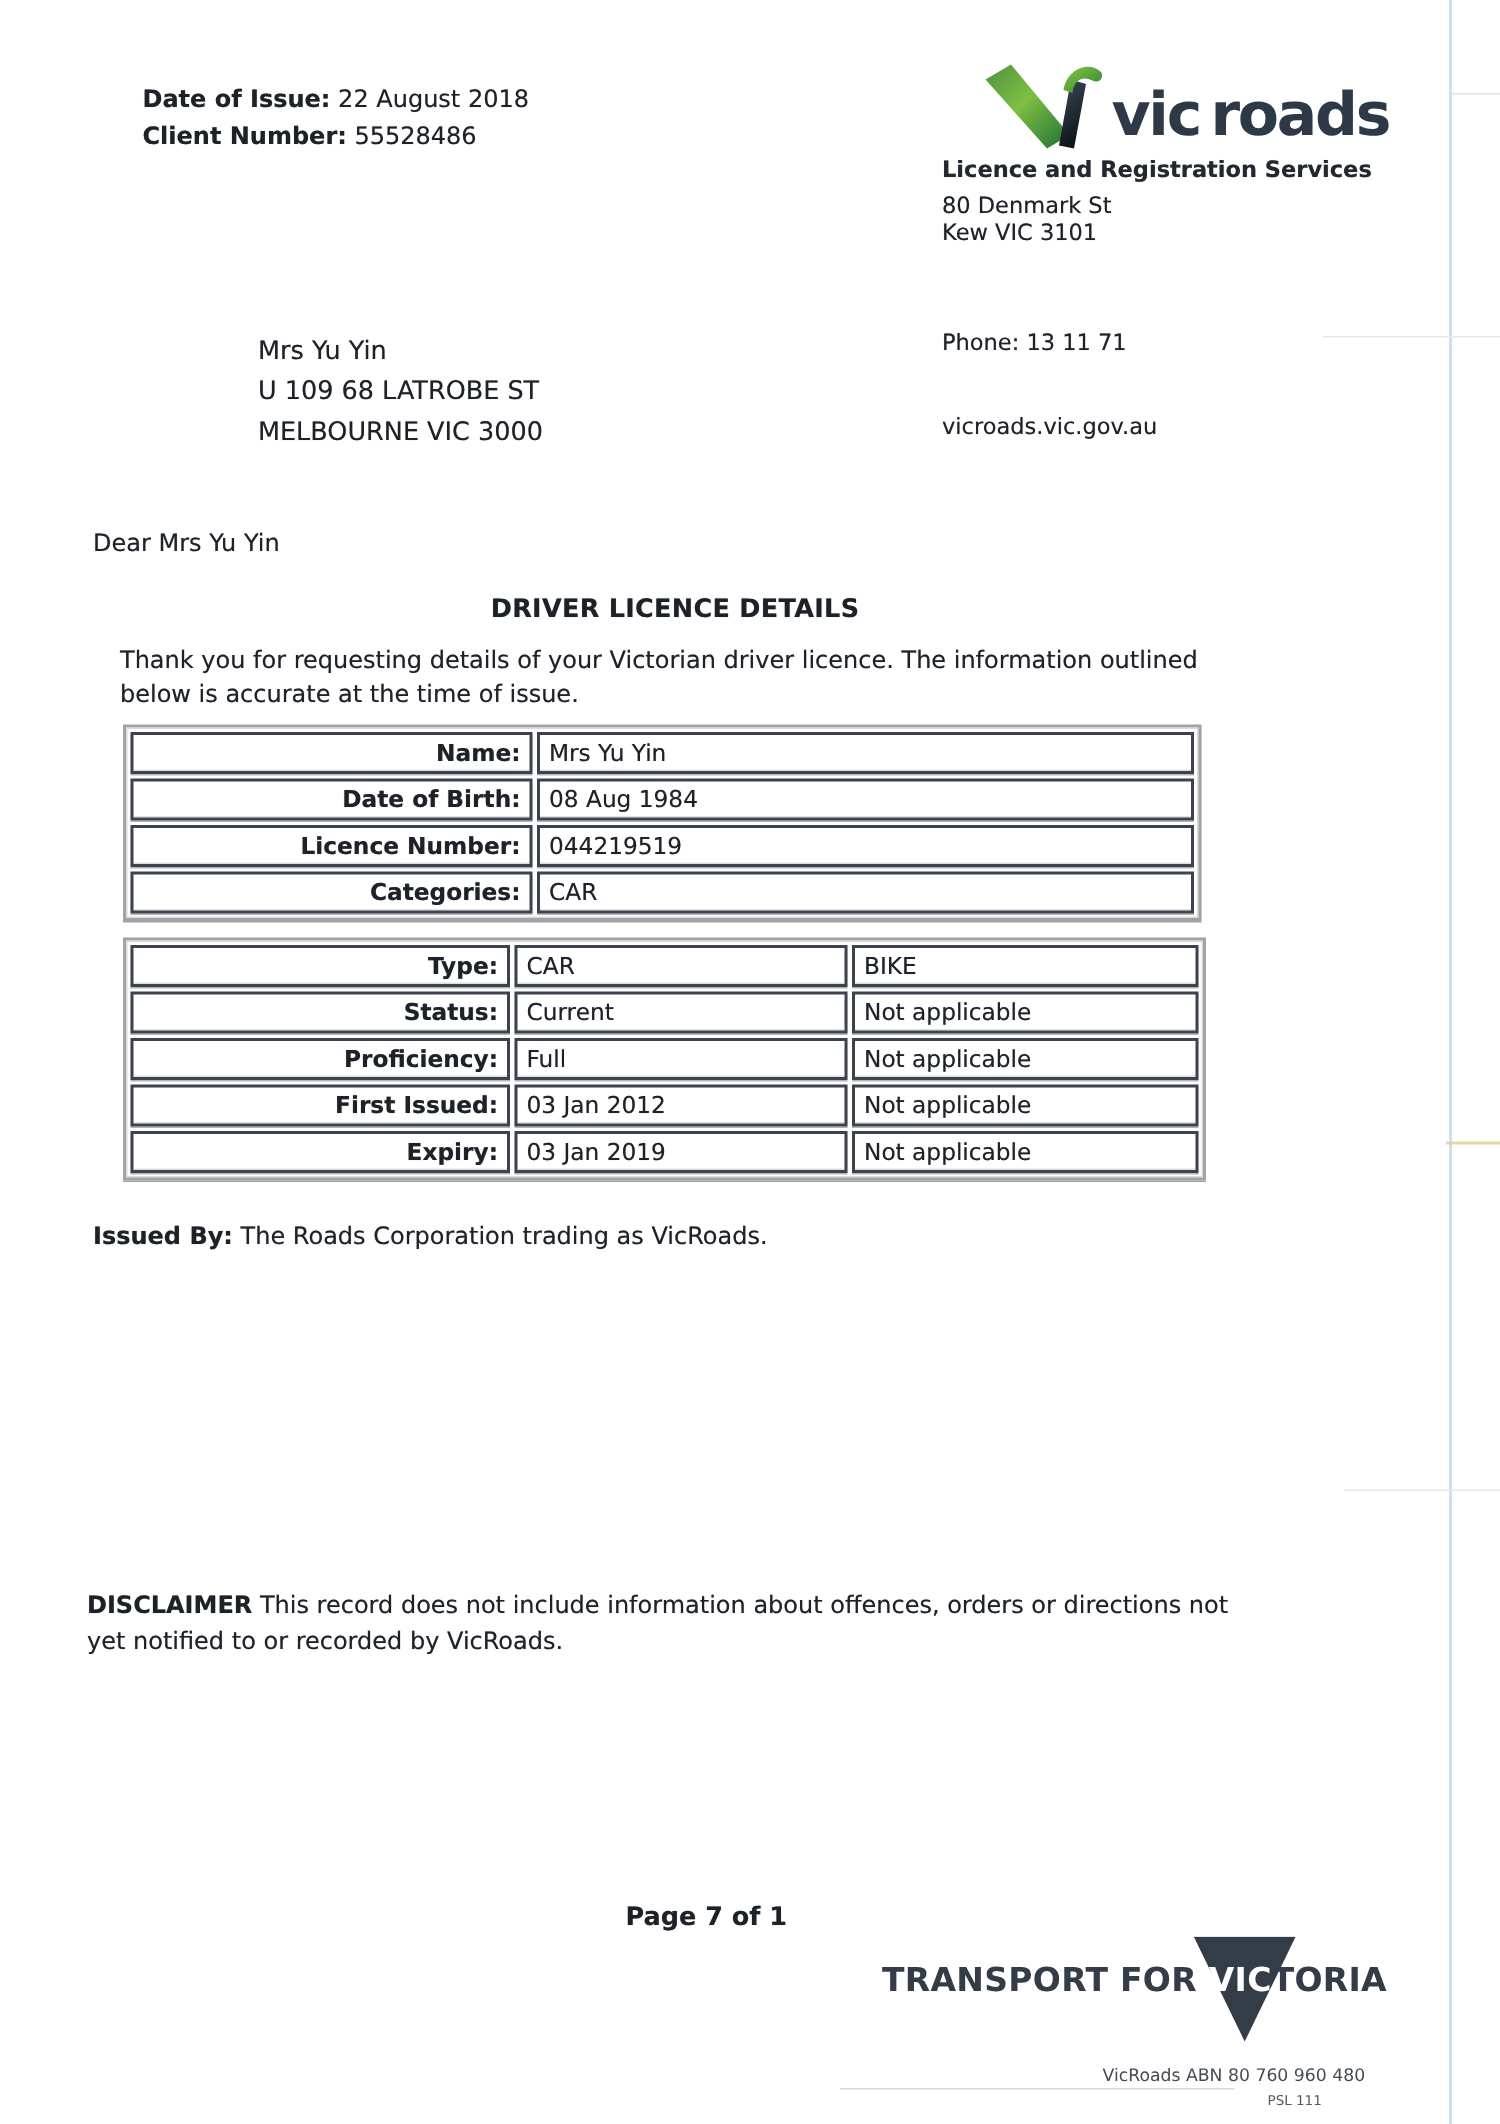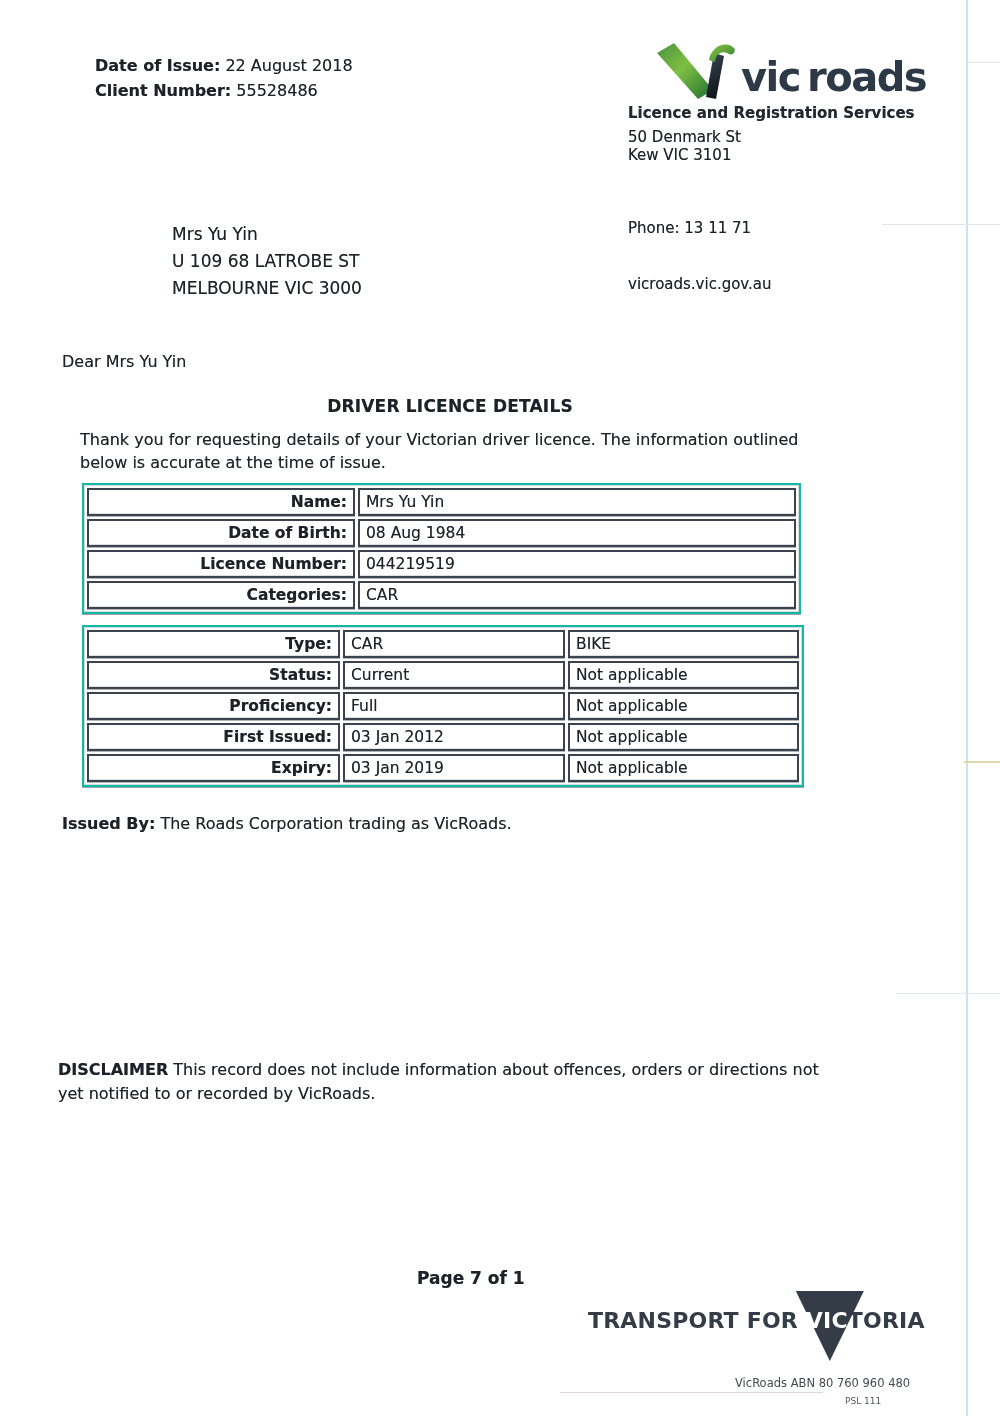--- a/index.html
+++ b/index.html
@@ -31,21 +31,21 @@
 
   
   .recipient{left:172px;top:221px;font-size:17px;line-height:27px;}
 
   .salutation{left:62px;top:352px;font-size:16px;}
   .title{left:80px;top:396px;width:740px;text-align:center;font-size:17px;font-weight:bold;letter-spacing:.2px;}
   .intro{left:80px;top:428px;width:760px;font-size:16px;line-height:23px;white-space:pre-line;}
 
   
   table.tbl{border-collapse:separate;border-spacing:3px;background:#fff;
-    border:2px solid #14b8a6;box-shadow:0 1px 0 rgba(43,49,60,.45), inset 0 0 0 1px rgba(43,49,60,.18);}
+    border:2px solid #a3a3a3;box-shadow:0 1px 0 rgba(43,49,60,.45), inset 0 0 0 1px rgba(43,49,60,.18);}
   table.tbl td{
     border:2px solid #3c434e;height:22px;font-size:15.5px;
     padding:1px 6px 1px 6px;background:#fff;
     box-shadow:0 1px 0 rgba(60,67,78,.40), inset 0 -1px 0 rgba(120,128,140,.25);
   }
   td.lbl{font-weight:bold;text-align:right;padding-right:9px;}
   td.val{text-align:left;}
   .tbl1{left:82px;top:483px;width:719px;}
   .tbl1 .c-label{width:268px;}
   .tbl2{left:82px;top:625px;width:722px;}
@@ -103,21 +103,21 @@
         </linearGradient>
       </defs>
       <polygon points="4,13 21,3 60,50 45,59" fill="url(#gGreen)"></polygon>
       <polygon points="53,57 61,13 71,16 63,59" fill="url(#gDark)"></polygon>
       <path d="M56,20 C58,6 73,0 81,8 C83,10 81,16 76,14 C69,10 63,13 62,22 L56,20 Z" fill="url(#gCurl)"></path>
     </svg>
   </div>
   <div class="abs logo-word"><span>vic</span><span class="gap"></span><span>roads</span></div>
 
   <div class="abs dept b soft">Licence and Registration Services</div>
-  <div class="abs addr1 soft">50 Denmark St</div>
+  <div class="abs addr1 soft">80 Denmark St</div>
   <div class="abs addr2 soft">Kew VIC 3101</div>
   <div class="abs phone soft"><span>Phone:</span> <span>13 11 71</span></div>
   <div class="abs web soft">vicroads.vic.gov.au</div>
 
   <div class="abs recipient soft">
     <div>Mrs Yu Yin</div>
     <div>U 109 68 LATROBE ST</div>
     <div>MELBOURNE VIC 3000</div>
   </div>
 

